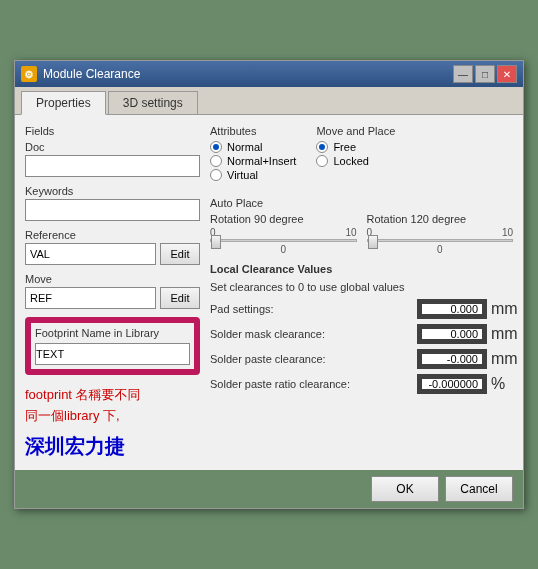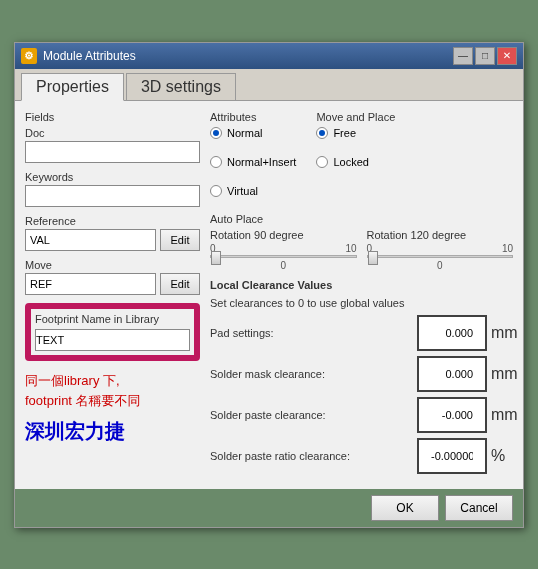--- a/index.html
+++ b/index.html
@@ -74,21 +74,21 @@
       background: #d4d0c8;
       border-bottom: 1px solid #999;
       padding: 4px 6px 0 6px;
     }
     .tab {
       padding: 4px 14px;
       background: #d4d0c8;
       border: 1px solid #999;
       border-bottom: none;
       cursor: pointer;
-      font-size: 16px;
+      font-size: 12px;
       color: #333;
       margin-right: 2px;
     }
     .tab.active {
       background: #f0f0f0;
       border-bottom: 1px solid #f0f0f0;
       margin-bottom: -1px;
     }
     .content {
       padding: 10px;
@@ -172,21 +172,21 @@
       font-weight: bold;
       margin-top: 6px;
     }
     
     .attributes-section {
       margin-bottom: 8px;
     }
     .radio-group {
       display: flex;
       flex-direction: column;
-      gap: 17px;
+      gap: 2px;
     }
     .radio-item {
       display: flex;
       align-items: center;
       gap: 5px;
       font-size: 11px;
     }
     .radio-circle {
       width: 12px;
       height: 12px;
@@ -279,24 +279,24 @@
       margin-bottom: 5px;
       gap: 4px;
     }
     .clearance-label {
       font-size: 11px;
       color: #333;
       flex: 1;
     }
     .clearance-input {
       width: 70px;
-      height: 36px;
-      border: 2px solid #404040;
+      height: 20px;
+      border: 5px solid #404040;
       background: white;
-      padding: 2px 12px;
+      padding: 2px 4px;
       font-size: 11px;
       text-align: right;
     }
     .clearance-unit {
       font-size: 16px;
       color: #333;
       width: 22px;
     }
     .bottom-bar {
       background: #6a8a6a;
@@ -322,21 +322,21 @@
     }
   </style>
 </head>
 <body>
 
 <div class="window">
 
   <div class="title-bar">
     <div class="title-bar-left">
       <div class="title-icon">⚙</div>
-      <span class="title-text">Module Attributes</span>
+      <span class="title-text">Module Clearance</span>
     </div>
     <div class="title-controls">
       <div class="title-btn">—</div>
       <div class="title-btn">□</div>
       <div class="title-btn close">✕</div>
     </div>
   </div>
 
   <div class="tabs">
     <div class="tab active">Properties</div>
@@ -374,22 +374,22 @@
             <button class="edit-btn">Edit</button>
           </div>
         </div>
 
         <div class="footprint-group">
           <div class="footprint-label">Footprint Name in Library</div>
           <input class="footprint-input" type="text" value="TEXT" style="">
         </div>
 
         <div class="annotation-text">
+          <div>footprint 名稱要不同</div>
           <div>同一個library 下,</div>
-          <div>footprint 名稱要不同</div>
         </div>
         <div class="annotation-blue">深圳宏力捷</div>
       </div>
 
       <div class="right-panel">
 
         <div class="top-row">
 
           <div class="attributes-section">
             <div class="section-label">Attributes</div>

